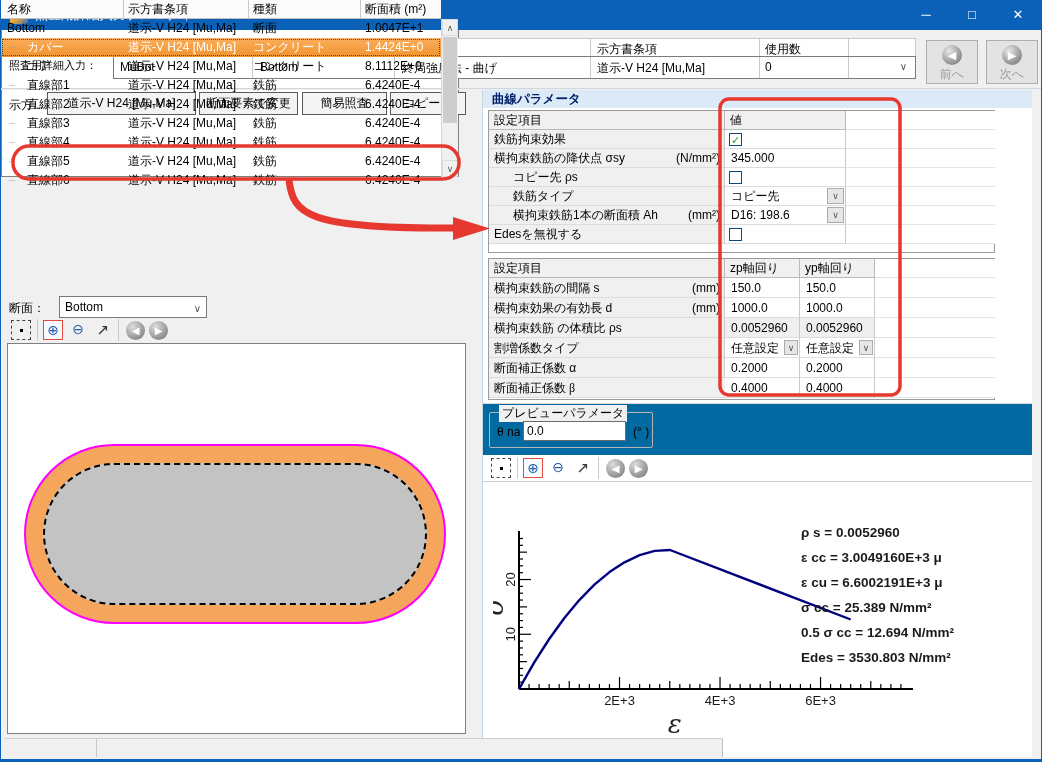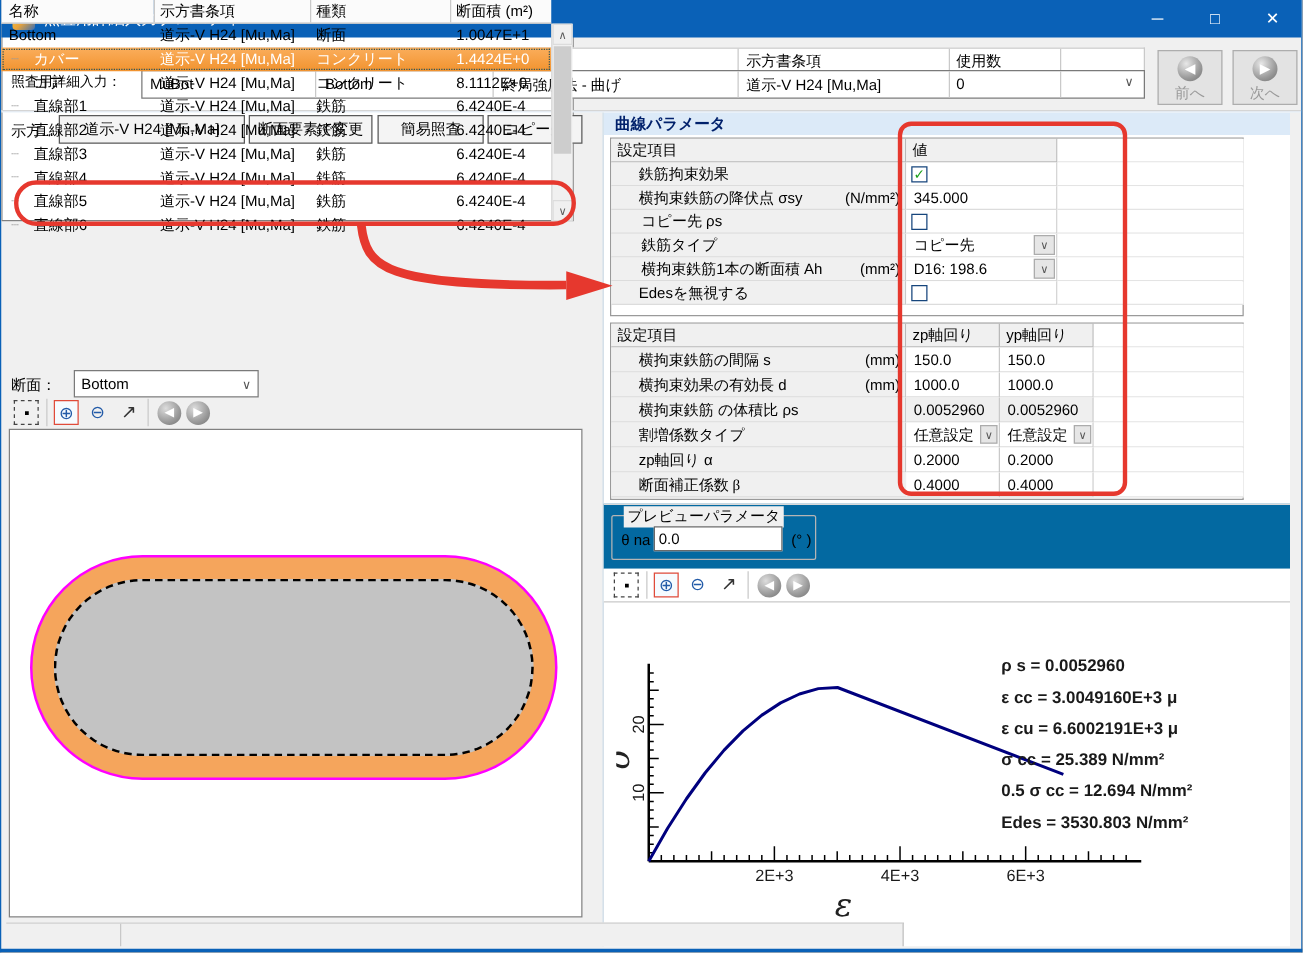--- a/index.html
+++ b/index.html
@@ -65,21 +65,21 @@
     border:2px dashed #000;border-radius:76px;}
   
   #statusbar{left:4px;top:738px;width:718px;height:19px;background:#F0F0F0;border-top:1px solid #cfcfcf;border-right:1px solid #c0c0c0;z-index:6;}
   #statusbar .cell1{position:absolute;left:0;top:0;width:92px;height:100%;border-right:1px solid #c8c8c8;}
   
   #rpanel{left:481px;top:90px;width:550px;height:667px;background:#fff;border-left:1px solid #c8d6e2;}
   #rpanel-header{position:absolute;left:0;top:0;width:100%;height:18px;background:#DCEAF8;
     font-weight:bold;color:#00206b;font-size:12.5px;line-height:18px;padding-left:9px;}
   .rtable{position:absolute;background:#fff;border:1px solid #9a9a9a;}
   .rcell{position:absolute;line-height:19px;white-space:nowrap;overflow:hidden;}
-  .lab{background:#F0F0F0;border-bottom:1px solid #dcdcdc;border-right:1px solid #c9c9c9;padding-left:22px;}
+  .lab{background:#F0F0F0;border-bottom:1px solid #dcdcdc;border-right:1px solid #c9c9c9;padding-left:5px;}
   .hdr{background:#F0F0F0;border-bottom:1px solid #b9b9b9;border-right:1px solid #b9b9b9;padding-left:5px;}
   .val{background:#fff;border-bottom:1px solid #dcdcdc;border-right:1px solid #c9c9c9;padding-left:5px;}
   .val.ro{background:#EFEFEF;}
   .fill{background:#fff;border-bottom:1px solid #e4e4e4;}
   .unit{position:absolute;right:4px;top:0;}
   .cb{position:absolute;left:4px;top:3px;width:13px;height:13px;background:#fff;border:1px solid #16457c;
     text-align:center;line-height:12px;font-size:11px;color:#1ca01c;font-weight:bold;padding:0;}
   .selchev{position:absolute;right:1px;top:1px;width:17px;height:16px;background:#E6E6E6;border:1px solid #ACACAC;
     color:#555;font-size:9px;text-align:center;line-height:15px;}
   .selchev.small{width:14px;height:15px;}
@@ -333,21 +333,21 @@
         <div class="rcell lab" style="left: 0px; top: 79px; width: 236px; height: 20px; line-height: 20px;">割増係数タイプ</div>
         <div class="rcell val" style="left: 236px; top: 79px; width: 75px; height: 20px; line-height: 20px;">
           <div style="position: absolute; left: 6px; top: 0px;">任意設定</div>
           <div class="selchev small" style="top: 2px;">∨</div>
         </div>
         <div class="rcell val" style="left: 311px; top: 79px; width: 75px; height: 20px; line-height: 20px;">
           <div style="position: absolute; left: 6px; top: 0px;">任意設定</div>
           <div class="selchev small" style="top: 2px;">∨</div>
         </div>
         <div class="rcell fill" style="left: 386px; top: 79px; width: 120px; height: 20px;"></div>
-        <div class="rcell lab" style="left: 0px; top: 99px; width: 236px; height: 20px; line-height: 20px;">zp軸回り α</div>
+        <div class="rcell lab" style="left: 0px; top: 99px; width: 236px; height: 20px; line-height: 20px;">断面補正係数 α</div>
         <div class="rcell val" style="left: 236px; top: 99px; width: 75px; height: 20px; line-height: 20px;">
           <div style="position: absolute; left: 6px; top: 0px;">0.2000</div>
         </div>
         <div class="rcell val" style="left: 311px; top: 99px; width: 75px; height: 20px; line-height: 20px;">
           <div style="position: absolute; left: 6px; top: 0px;">0.2000</div>
         </div>
         <div class="rcell fill" style="left: 386px; top: 99px; width: 120px; height: 20px;"></div>
         <div class="rcell lab" style="left: 0px; top: 119px; width: 264px; height: 20px; line-height: 20px; font-family: Liberation Serif, serif;">断面補正係数 β</div>
         <div class="rcell val" style="left: 236px; top: 119px; width: 75px; height: 20px; line-height: 20px;">
           <div style="position: absolute; left: 6px; top: 0px;">0.4000</div>

